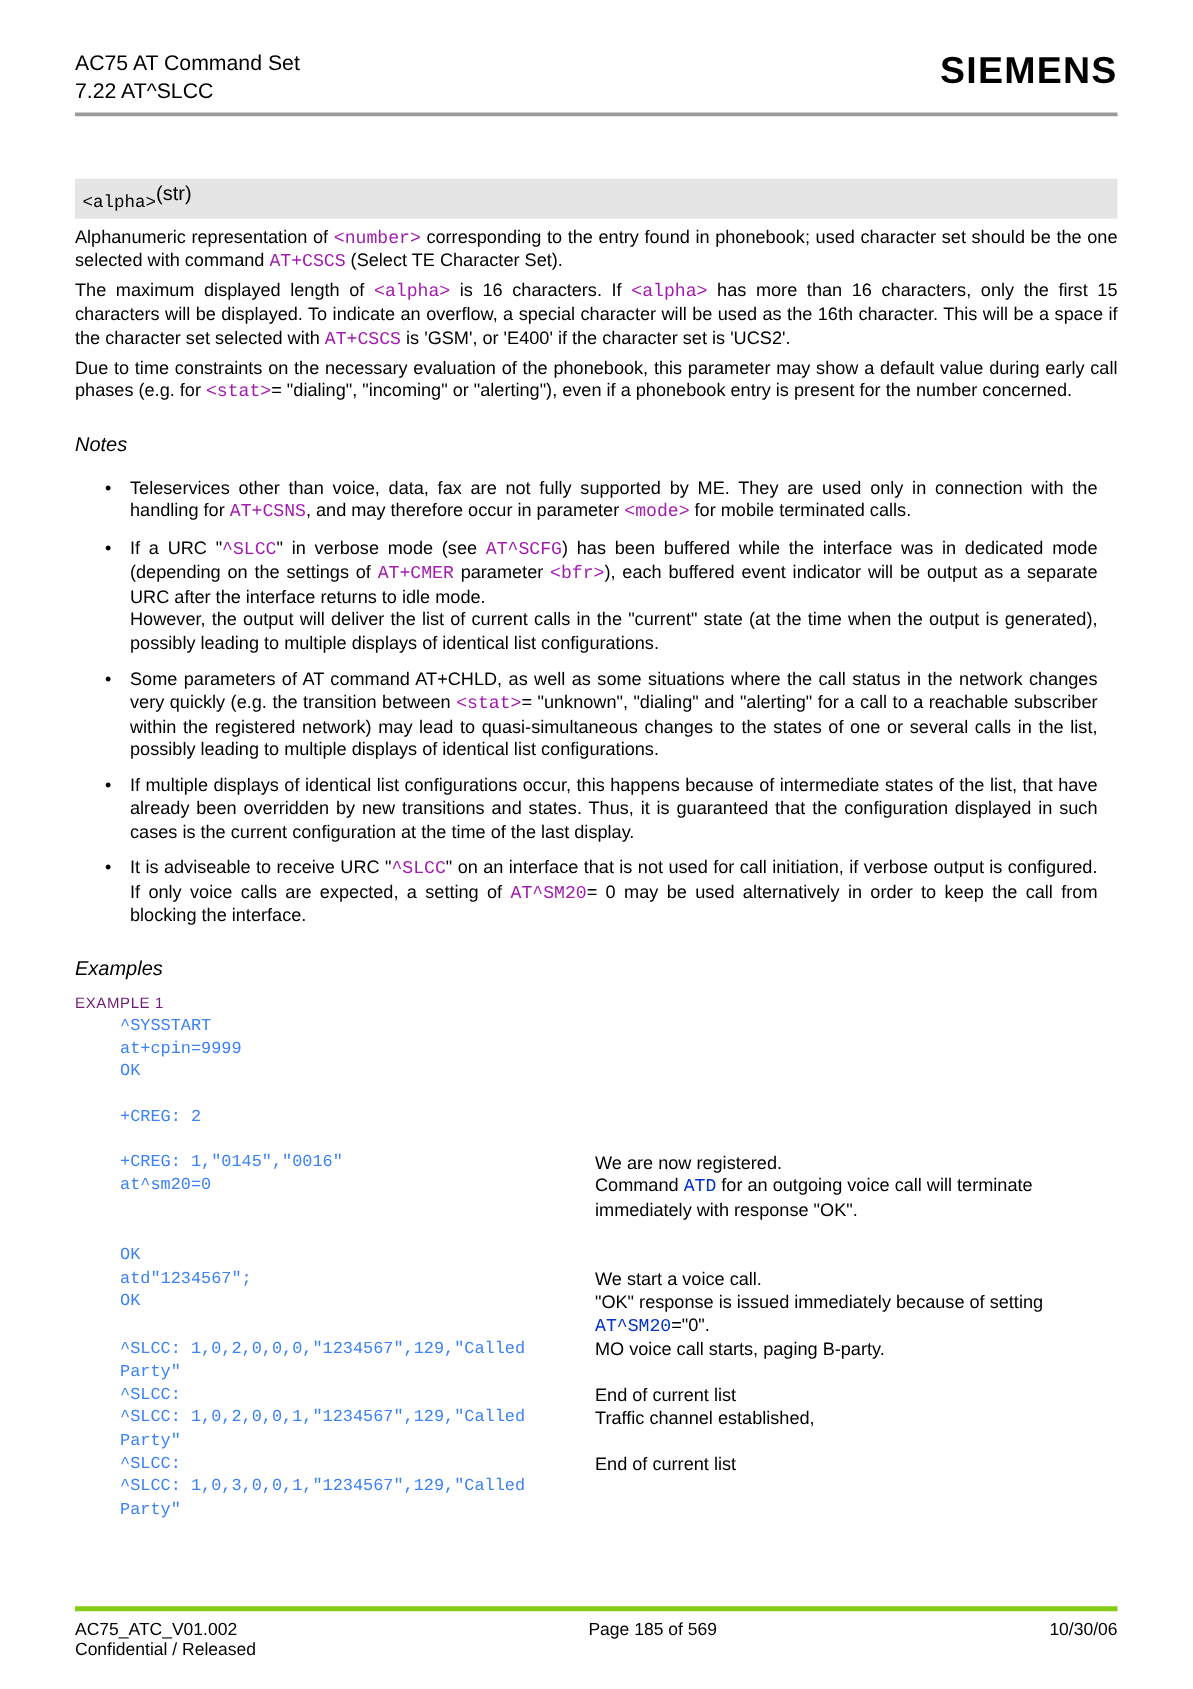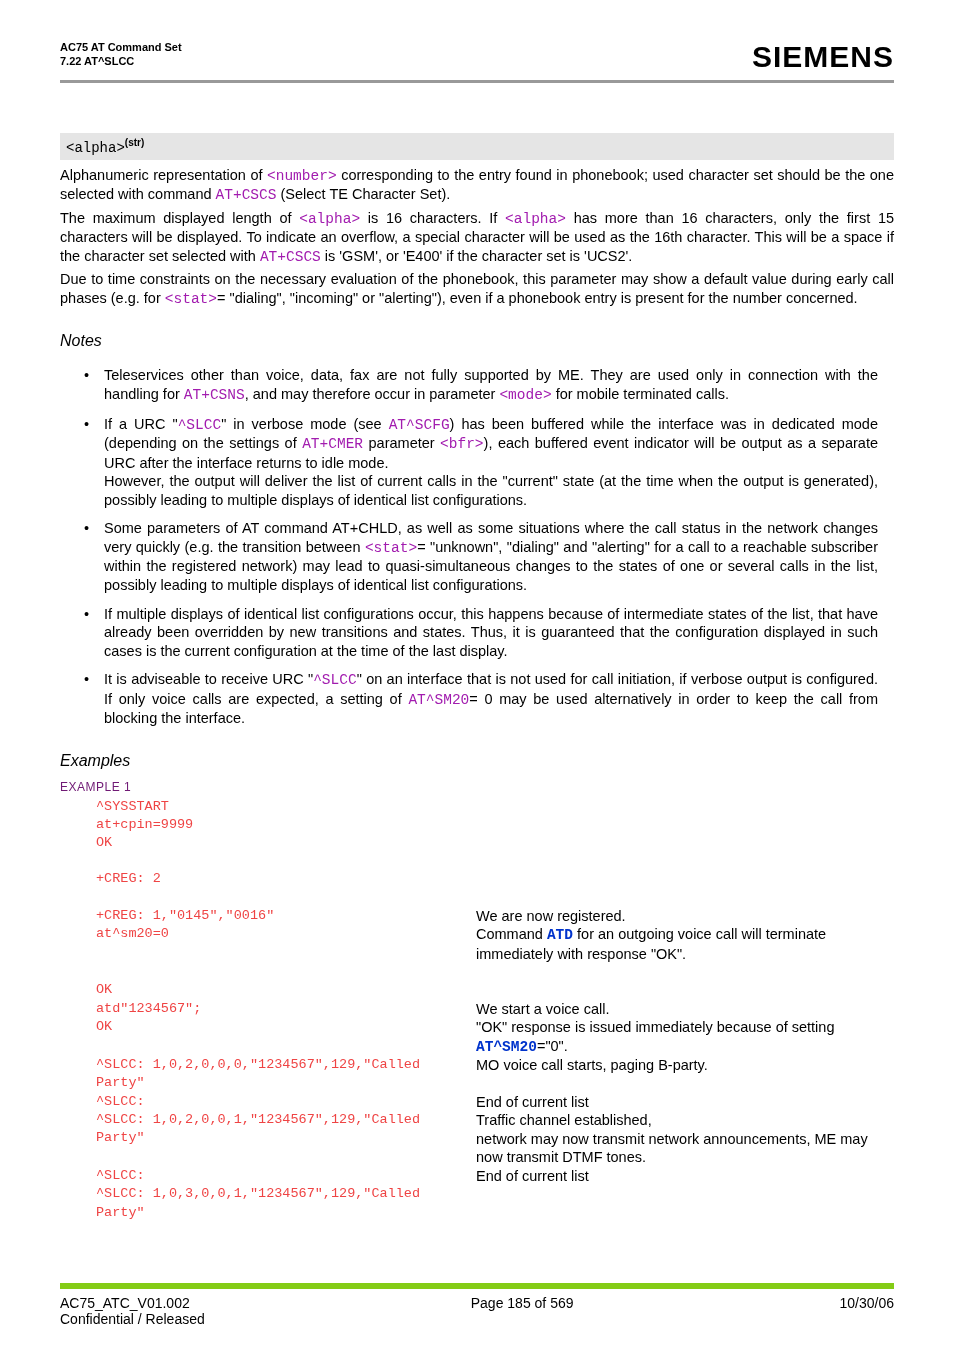--- a/index.html
+++ b/index.html
@@ -18,22 +18,22 @@
     box-sizing: border-box;
     position: relative;
   }
   .header {
     display: flex;
     justify-content: space-between;
     align-items: flex-start;
     margin-bottom: 6px;
   }
   .header-left {
-    font-size: 11px;
-    font-weight: bold;
+    font-size: 17px;
+    font-weight: normal;
     line-height: 1.3;
   }
   .header-right {
     font-size: 30px;
     font-weight: bold;
     letter-spacing: 1px;
     font-family: Arial, sans-serif;
   }
   .hr {
     height: 3px;
@@ -42,36 +42,34 @@
   }
   .param-header {
     background: #e5e5e5;
     font-family: "Courier New", monospace;
     font-size: 14px;
     padding: 4px 6px;
     margin-bottom: 6px;
   }
   .param-header sup {
     font-family: Arial, sans-serif;
-    font-size: 10px;
-    font-weight: bold;
+    font-size: 16px;
   }
   .body-text {
     font-size: 14.5px;
     line-height: 1.28;
     text-align: justify;
     margin-bottom: 4px;
   }
   .mono {
     font-family: "Courier New", monospace;
     color: #a21caf;
   }
   .link {
     color: #0033cc;
-    font-weight: bold;
   }
   .section-title {
     font-size: 16px;
     font-weight: normal;
     font-style: italic;
     margin-top: 24px;
     margin-bottom: 10px;
   }
   ul.notes {
     list-style: none;
@@ -104,38 +102,38 @@
     font-size: 13.5px;
   }
   .ex-row {
     display: flex;
     align-items: flex-start;
     margin: 0;
     line-height: 1.35;
   }
   .ex-left {
     font-family: "Courier New", monospace;
-    color: #ef4444;
+    color: #3b82f6;
     width: 380px;
     flex-shrink: 0;
     white-space: pre-wrap;
     word-break: break-word;
   }
   .ex-right {
     font-size: 14.5px;
     line-height: 1.28;
     flex: 1;
   }
   .blank-row { height: 18px; }
   .footer {
     position: absolute;
     bottom: 24px;
     left: 60px;
     right: 60px;
-    border-top: 6px solid #84cc16;
+    border-top: 4px solid #84cc16;
     padding-top: 6px;
     font-size: 14px;
     display: flex;
     justify-content: space-between;
   }
   .footer-left { text-align: left; }
   .footer-center { text-align: center; }
   .footer-right { text-align: right; }
 </style>
 </head>
@@ -232,21 +230,21 @@
     <div class="ex-row">
         <div class="ex-left">^SLCC: 1,0,2,0,0,0,"1234567",129,"Called Party"</div>
         <div class="ex-right">MO voice call starts, paging B-party.</div>
       </div>
     <div class="ex-row">
         <div class="ex-left">^SLCC:</div>
         <div class="ex-right">End of current list</div>
       </div>
     <div class="ex-row">
         <div class="ex-left">^SLCC: 1,0,2,0,0,1,"1234567",129,"Called Party"</div>
-        <div class="ex-right"><span>Traffic channel established,</span><br><span>network may now transmit network announcements, ME may now transmit DTMF tones.</span></div>
+        <div class="ex-right"><span>Traffic channel established,</span><br></div>
       </div>
     <div class="ex-row">
         <div class="ex-left">^SLCC:</div>
         <div class="ex-right">End of current list</div>
       </div>
     <div class="ex-row">
         <div class="ex-left">^SLCC: 1,0,3,0,0,1,"1234567",129,"Called Party"</div>
       </div>
   </div>
 

